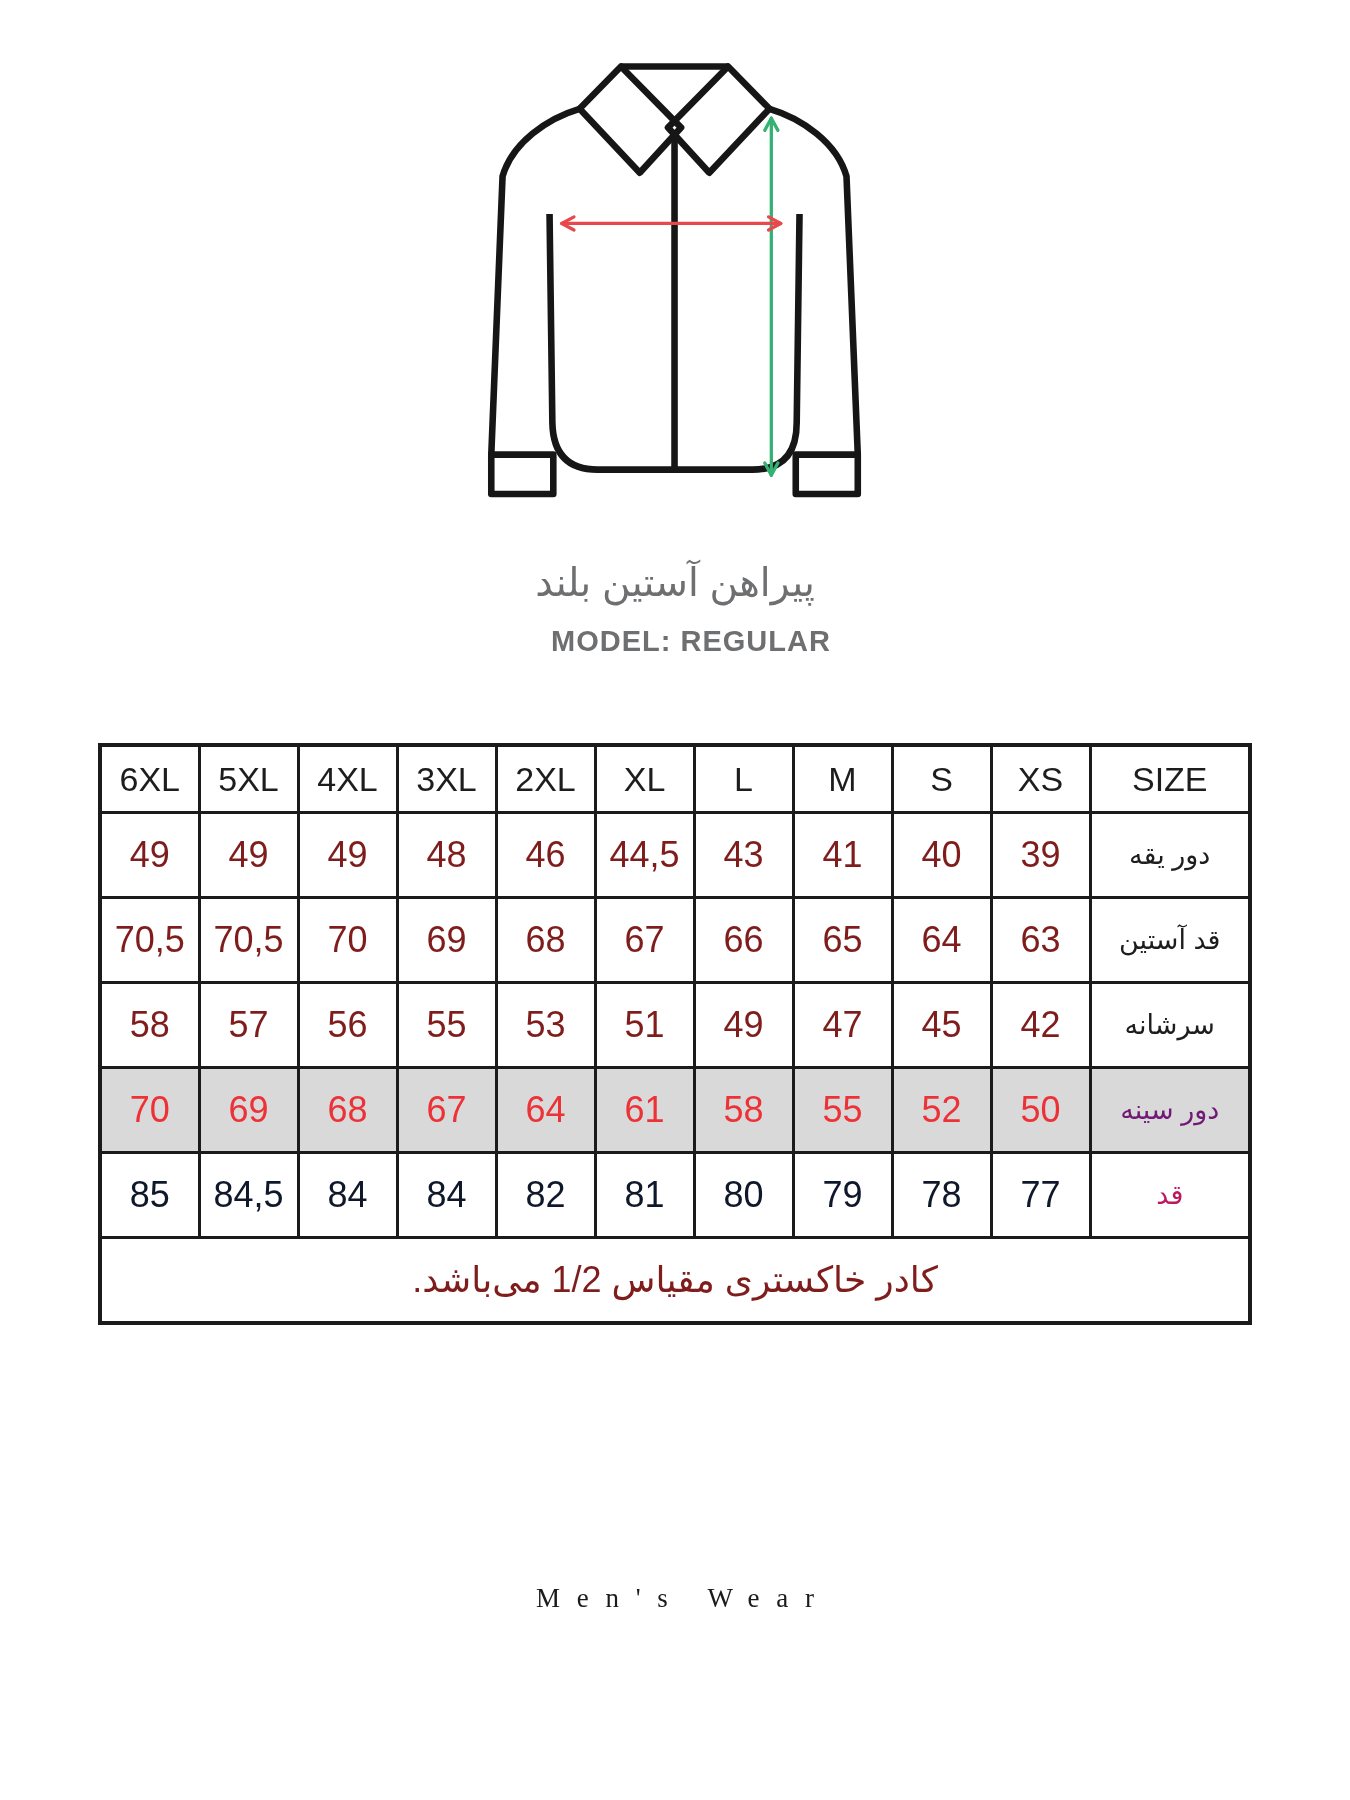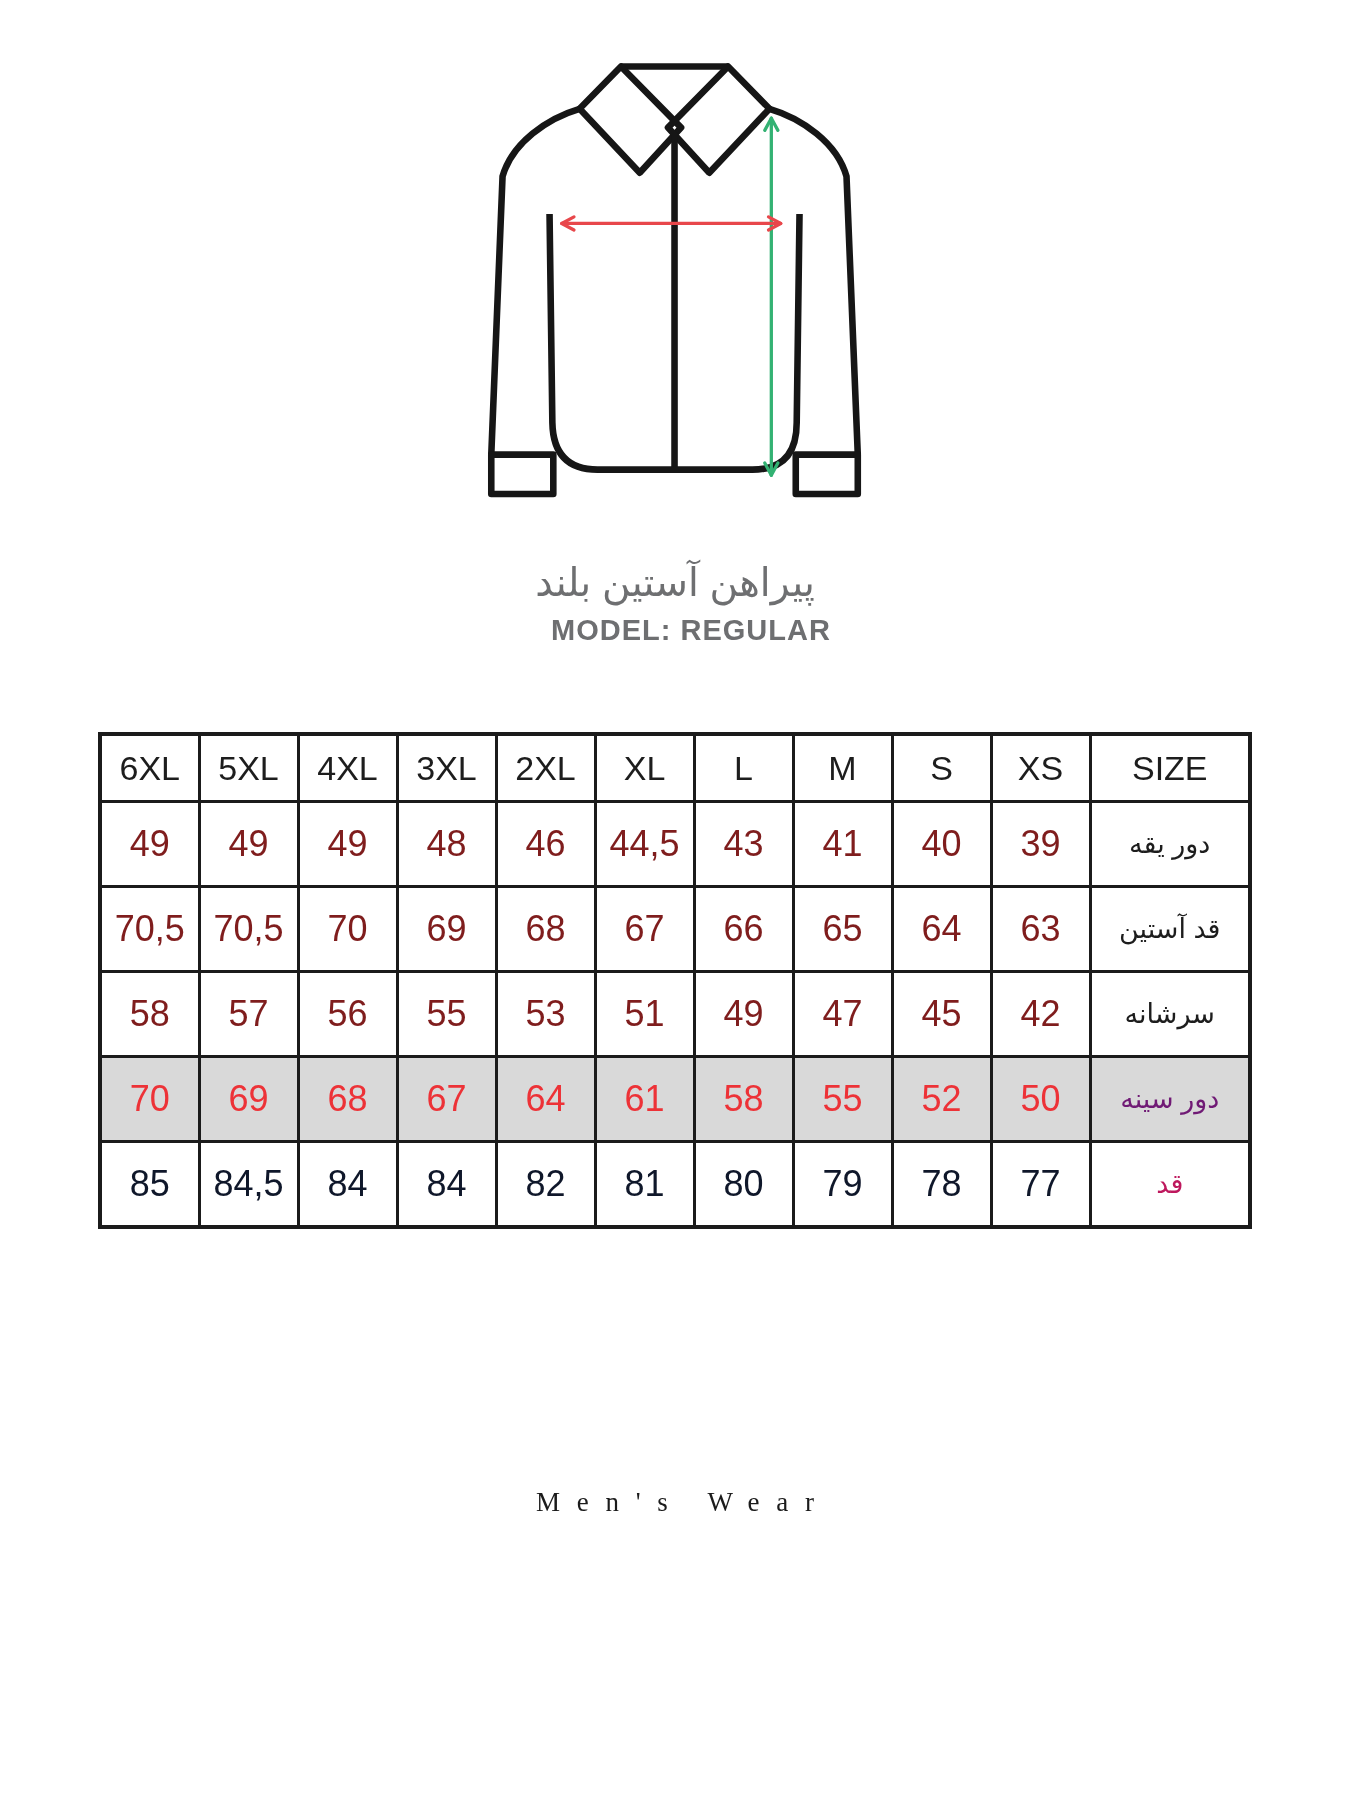--- a/index.html
+++ b/index.html
@@ -9,21 +9,21 @@
   }
   .page{width:1350px;height:1704px;position:relative;}
   
   .figure{padding-top:56px;text-align:center;}
   .shirt-svg{display:inline-block;}
   .fa-title{
     margin-top:58px;font-size:39px;line-height:46px;color:#6e6f71;
     font-weight:400;direction:rtl;
   }
   .model-label{
-    margin-top:6px;font-size:29px;line-height:36px;color:#6e6f71;
+    margin-top:17px;font-size:29px;line-height:36px;color:#6e6f71;
     font-weight:bold;letter-spacing:1px;padding-left:32px;
   }
   
   table.size-table{
     border-collapse:collapse;table-layout:fixed;width:1154px;
     margin:84px auto 16px auto;border:4px solid #1b1b1b;
   }
   .size-table th,.size-table td{
     border:3px solid #1b1b1b;text-align:center;vertical-align:middle;
     font-weight:400;padding:0;
@@ -162,20 +162,23 @@
         <td>84</td>
         <td>84</td>
         <td>82</td>
         <td>81</td>
         <td>80</td>
         <td>79</td>
         <td>78</td>
         <td>77</td>
         <th class="mlabel">قد</th>
       </tr>
+      <tr>
+        <td class="note-cell" colspan="11">کادر خاکستری مقیاس 1/2 می‌باشد.</td>
+      </tr>
     </tbody>
   </table>
 
   <div class="logo">
     <div class="logo-sub">Men's Wear</div>
   </div>
 
 </div>
 
 </body></html>

